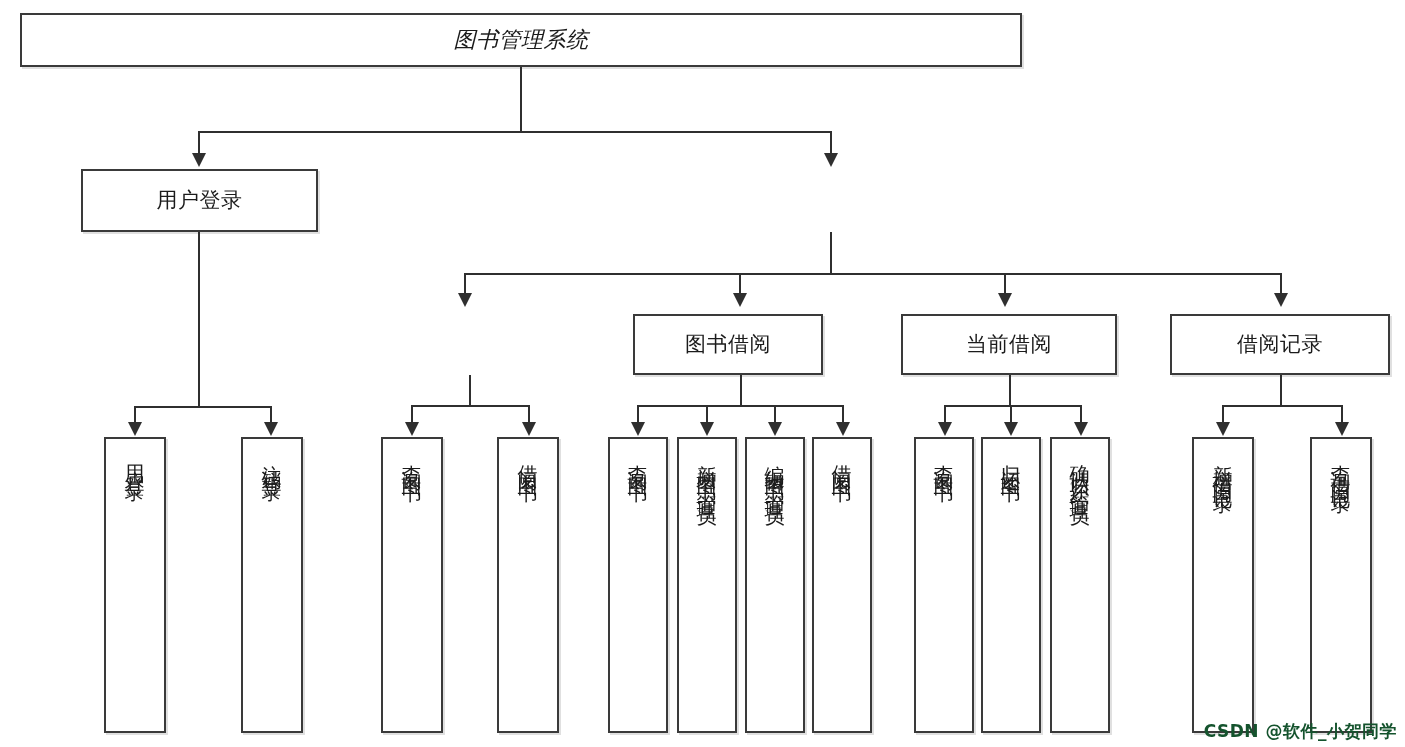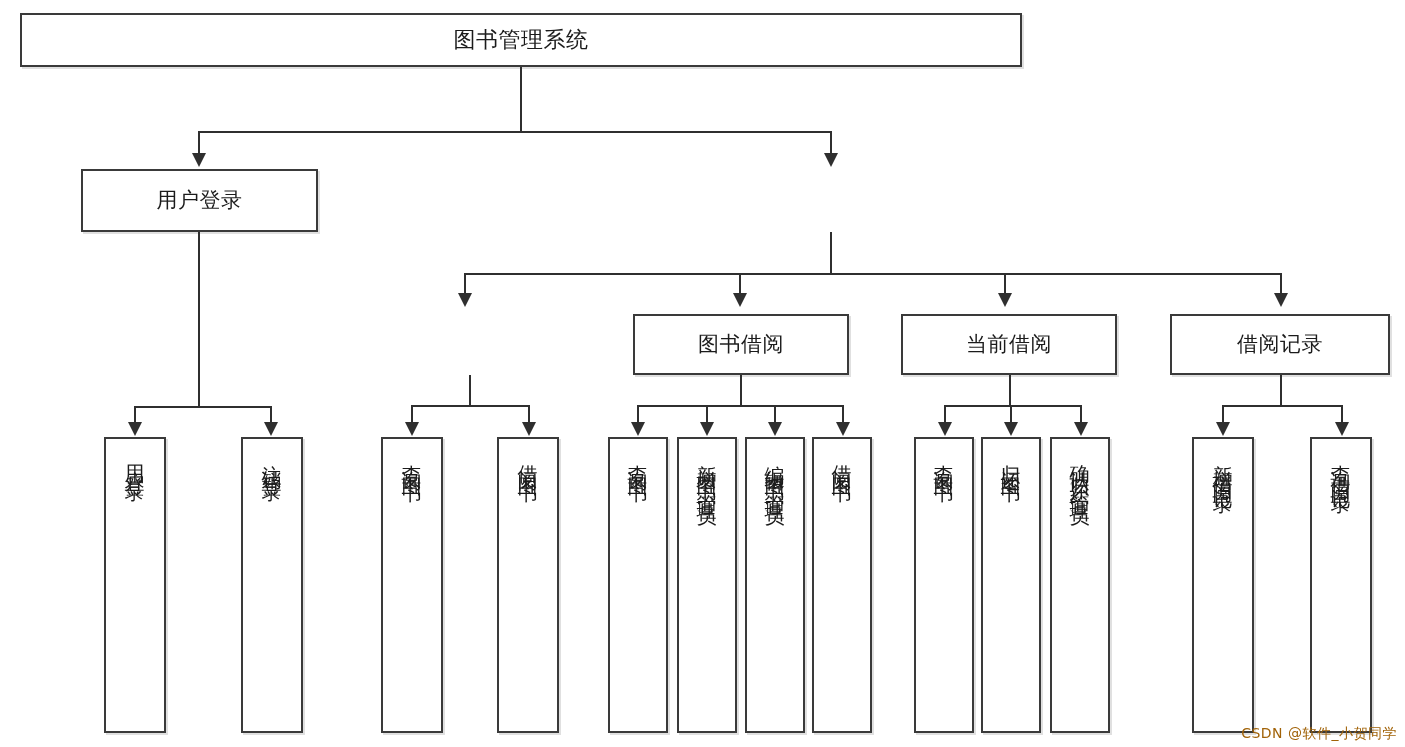--- a/index.html
+++ b/index.html
@@ -34,21 +34,21 @@
     display: block;
     text-align: center;
     line-height: 1.12;
     letter-spacing: 0.5px;
   }
   
   .node.h .label {
     font-size: 21px;
     writing-mode: horizontal-tb;
   }
-  .node.root .label { font-size: 22px; }
+  .node.root .label { font-size: 22px; font-style: italic; }
   
   .node.v {
     align-items: flex-start;
     padding-top: 10px;
   }
   .node.v .label {
     writing-mode: vertical-rl;
     text-orientation: upright;
     font-size: 20px;
     line-height: 1.0;
@@ -68,25 +68,26 @@
     height: 0;
     border-left: 7px solid transparent;
     border-right: 7px solid transparent;
     border-top: 14px solid #2f2f2f;
   }
   
   #watermark {
     position: absolute;
     right: 8px;
     bottom: 4px;
-    font-size: 14px;
-    color: #a16207;
+    font-size: 17px;
+    color: #14532d;
     letter-spacing: 0.5px;
     user-select: none;
     white-space: nowrap;
+    font-weight: bold;
   }
 </style>
 </head>
 <body>
 
 <div id="canvas">
 
   <div class="node h root" style="left:20px; top:13px; width:1002px; height:54px;">
     <span class="label">图书管理系统</span>
   </div>
@@ -116,21 +117,21 @@
   <div class="ln h" style="left:464px; top:273px; width:816px;"></div>
   <div class="ln v" style="left:464px; top:273px; height:22px;"></div>
   <div class="arrow" style="left:458px; top:293px;"></div>
   <div class="ln v" style="left:739px; top:273px; height:22px;"></div>
   <div class="arrow" style="left:733px; top:293px;"></div>
   <div class="ln v" style="left:1004px; top:273px; height:22px;"></div>
   <div class="arrow" style="left:998px; top:293px;"></div>
   <div class="ln v" style="left:1280px; top:273px; height:22px;"></div>
   <div class="arrow" style="left:1274px; top:293px;"></div>
 
-  <div class="node h" style="left:633px; top:314px; width:216px; height:61px;">
+  <div class="node h" style="left:633px; top:314px; width:190px; height:61px;">
     <span class="label">图书借阅</span>
   </div>
   <div class="node h" style="left:901px; top:314px; width:216px; height:61px;">
     <span class="label">当前借阅</span>
   </div>
   <div class="node h" style="left:1170px; top:314px; width:220px; height:61px;">
     <span class="label">借阅记录</span>
   </div>
 
   <div class="ln v" style="left:469px; top:375px; height:31px;"></div>

